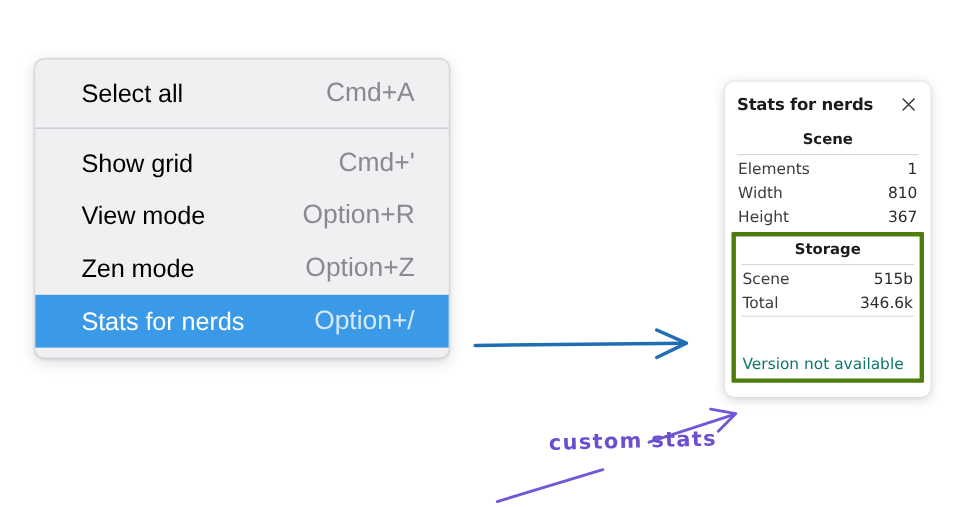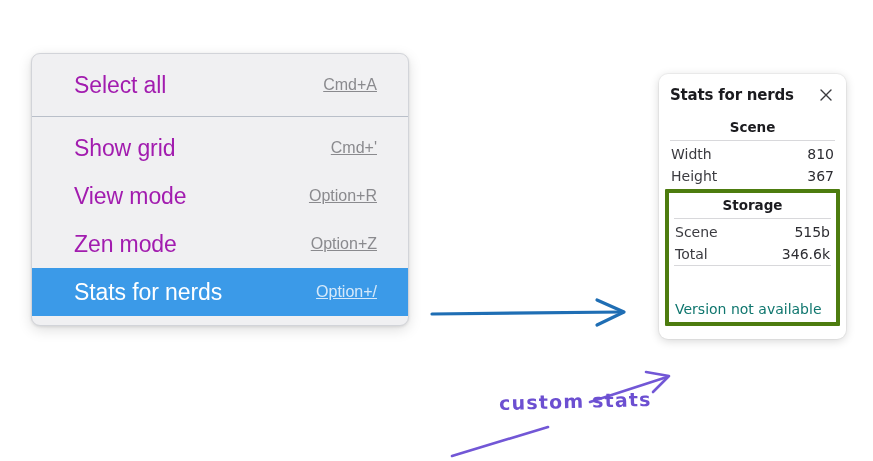--- a/index.html
+++ b/index.html
@@ -42,29 +42,28 @@
     display: flex;
     align-items: center;
     justify-content: space-between;
     height: 48px;
     padding: 0 31px 0 42px;
     box-sizing: border-box;
     cursor: default;
   }
   .menu-item .mi-label {
     font-size: 23px;
-    color: #a21caf;
+    color: #000000;
     letter-spacing: -0.1px;
     white-space: nowrap;
   }
   .menu-item .mi-shortcut {
-    font-size: 16px;
+    font-size: 24px;
     color: #8a8a8e;
     white-space: nowrap;
-    text-decoration: underline;
   }
   .menu-item.selected {
     background: #3b9ae8;
   }
   .menu-item.selected .mi-label { color: #ffffff; }
   .menu-item.selected .mi-shortcut { color: #d6e9fa; }
 
   
   #stats-panel {
     position: absolute;
@@ -199,20 +198,24 @@
     <span class="sp-close">
       <svg width="14" height="14" viewBox="0 0 14 14" aria-hidden="true">
         <path d="M2 2 L12 12 M12 2 L2 12" stroke="#3a3a3e" stroke-width="1.4" fill="none" stroke-linecap="round"></path>
       </svg>
     </span>
   </div>
 
   <div>
     <div class="sp-section-title">Scene</div>
     <div class="sp-rule"></div>
+    <div class="sp-row">
+      <span class="sp-key">Elements</span>
+      <span class="sp-val">1</span>
+    </div>
     <div class="sp-row">
       <span class="sp-key">Width</span>
       <span class="sp-val">810</span>
     </div>
     <div class="sp-row">
       <span class="sp-key">Height</span>
       <span class="sp-val">367</span>
     </div>
   </div>
 

